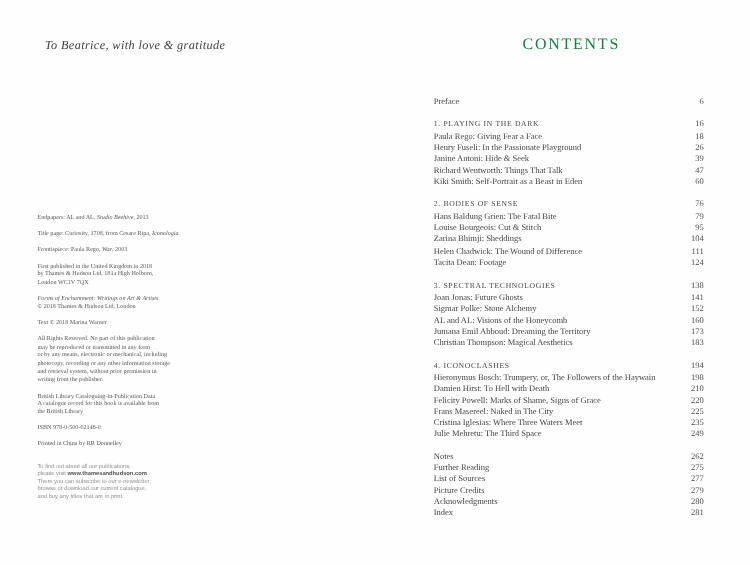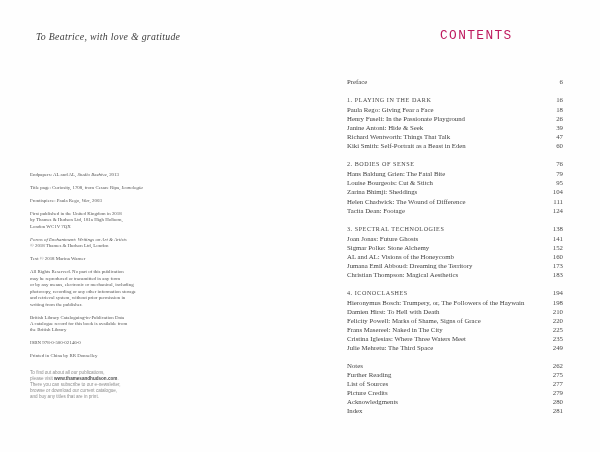--- a/index.html
+++ b/index.html
@@ -43,28 +43,27 @@
   .colophon .seg-bold { font-weight: bold; color: #4e4e4e; }
   .colophon p.publisher-note {
     font-family: "Liberation Sans", sans-serif;
     font-size: 4.6px;
     color: #8d8d8d;
     margin-top: 10px;
   }
   
   .contents-title {
     position: absolute;
-    left: 440px; top: 28px;
+    left: 418px; top: 28px;
     margin: 0;
     font-weight: normal;
     font-size: 12.8px;
     letter-spacing: 1.4px;
-    color: #be185d;
+    color: #15803d;
     white-space: nowrap;
-    font-family: Liberation Mono, monospace;
   }
   .toc {
     position: absolute;
     left: 347px; top: 77px;
     width: 216px;
     font-size: 6.8px;
     color: #3f3f3f;
   }
   .toc-group { margin-bottom: 9px; }
   .toc-group:last-child { margin-bottom: 0; }

